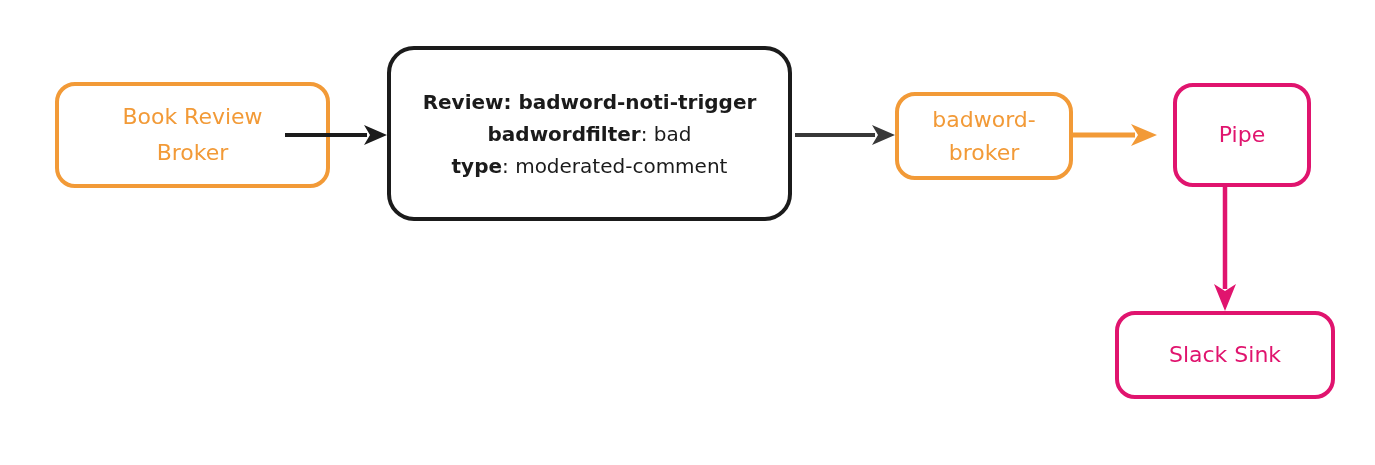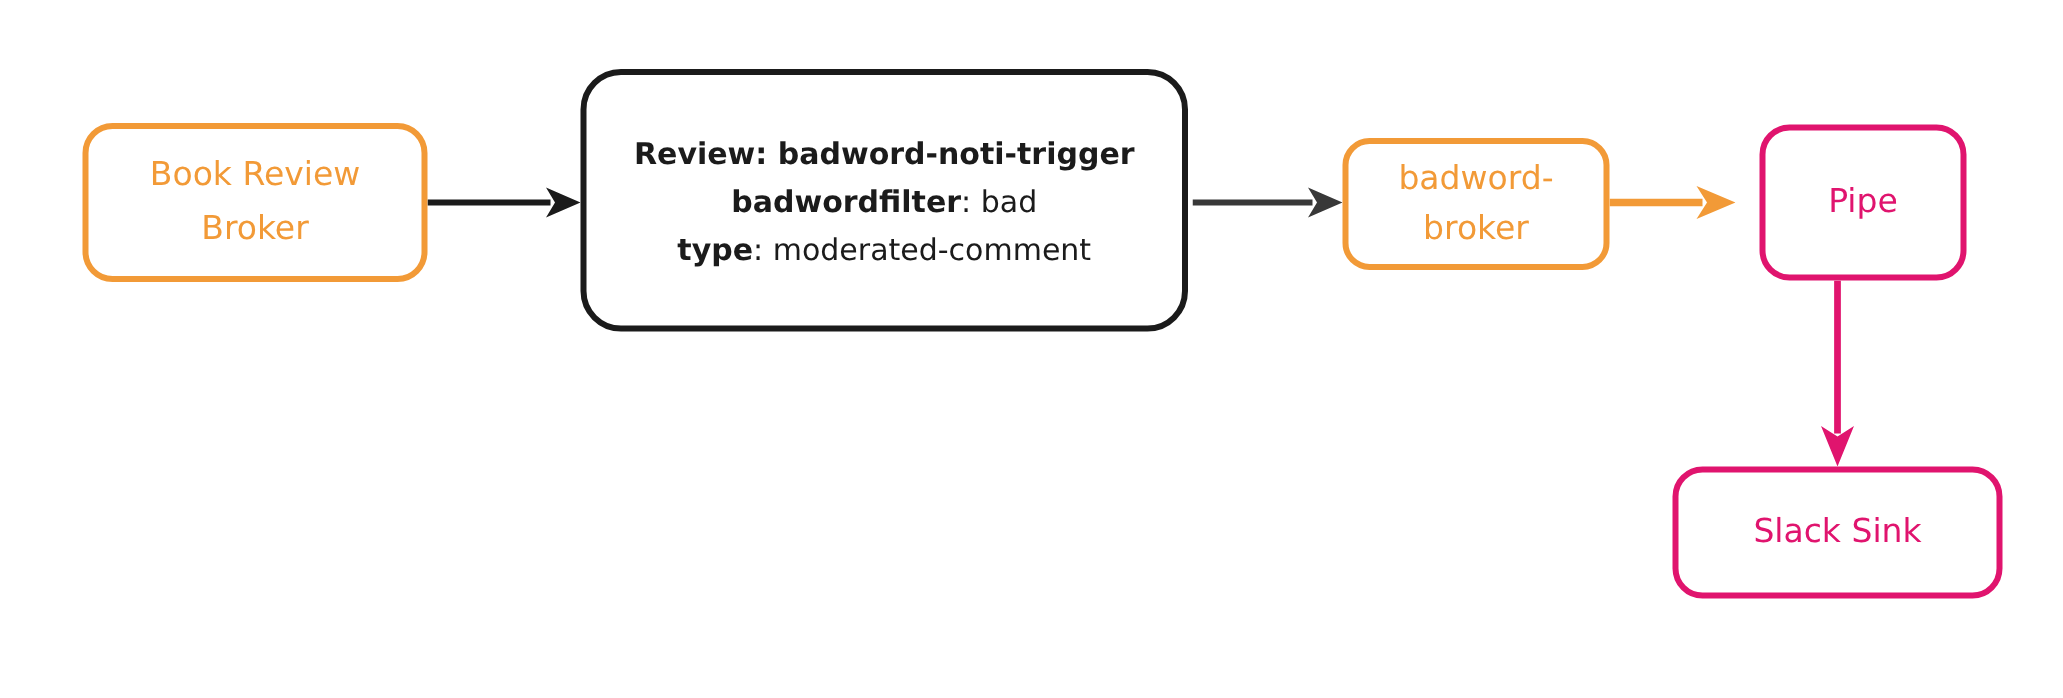--- a/index.html
+++ b/index.html
@@ -42,21 +42,21 @@
   .arrow.c-black  line { stroke: var(--edge-black, #1b1b1b); } .arrow.c-black  polygon { fill: var(--edge-black, #1b1b1b); }
   .arrow.c-dark   line { stroke: var(--edge-dark, #383838); }  .arrow.c-dark   polygon { fill: var(--edge-dark, #383838); }
   .arrow.c-orange line { stroke: var(--broker-orange, #F29A37); } .arrow.c-orange polygon { fill: var(--broker-orange, #F29A37); }
   .arrow.c-pink   line { stroke: var(--pipe-pink, #E0146E); }  .arrow.c-pink   polygon { fill: var(--pipe-pink, #E0146E); }
 </style>
 </head>
 <body>
 
 <div class="canvas">
 
-  <div class="node orange" style="left:55px; top:82px; width:230px; height:106px;">
+  <div class="node orange" style="left:55px; top:82px; width:275px; height:106px;">
     <div>Book Review</div>
     <div>Broker</div>
   </div>
 
   <svg class="arrow c-black" style="left:285px; top:123px;" width="102" height="24" viewBox="0 0 102 24">
     <line x1="0" y1="12" x2="82" y2="12" stroke-width="4"></line>
     <polygon points="79,2 102,12 79,22 85,12"></polygon>
   </svg>
 
   <div class="node black" style="left:387px; top:46px; width:405px; height:175px;">
@@ -69,21 +69,21 @@
     <div>
       <span class="b">type</span><span>: moderated-comment</span>
     </div>
   </div>
 
   <svg class="arrow c-dark" style="left:795px; top:123px;" width="100" height="24" viewBox="0 0 100 24">
     <line x1="0" y1="12" x2="80" y2="12" stroke-width="4"></line>
     <polygon points="77,2 100,12 77,22 83,12"></polygon>
   </svg>
 
-  <div class="node orange" style="left:895px; top:92px; width:178px; height:88px; line-height:33px;border-radius:18px;">
+  <div class="node orange" style="left:895px; top:92px; width:178px; height:88px; line-height:33px;">
     <div>badword-</div>
     <div>broker</div>
   </div>
 
   <svg class="arrow c-orange" style="left:1073px; top:123px;" width="84" height="24" viewBox="0 0 84 24">
     <line x1="0" y1="12" x2="62" y2="12" stroke-width="5"></line>
     <polygon points="58,1 84,12 58,23 65,12"></polygon>
   </svg>
 
   <div class="node pink" style="left:1173px; top:83px; width:138px; height:104px;">

